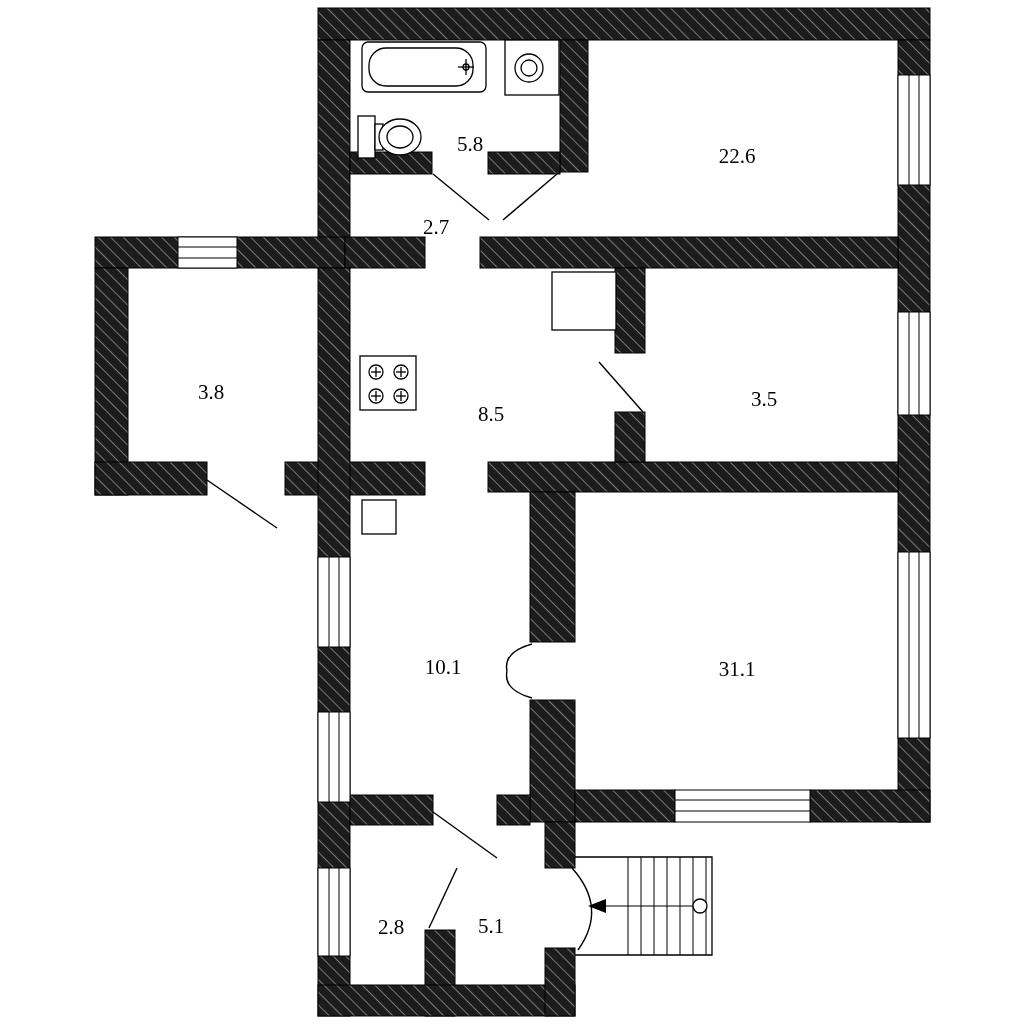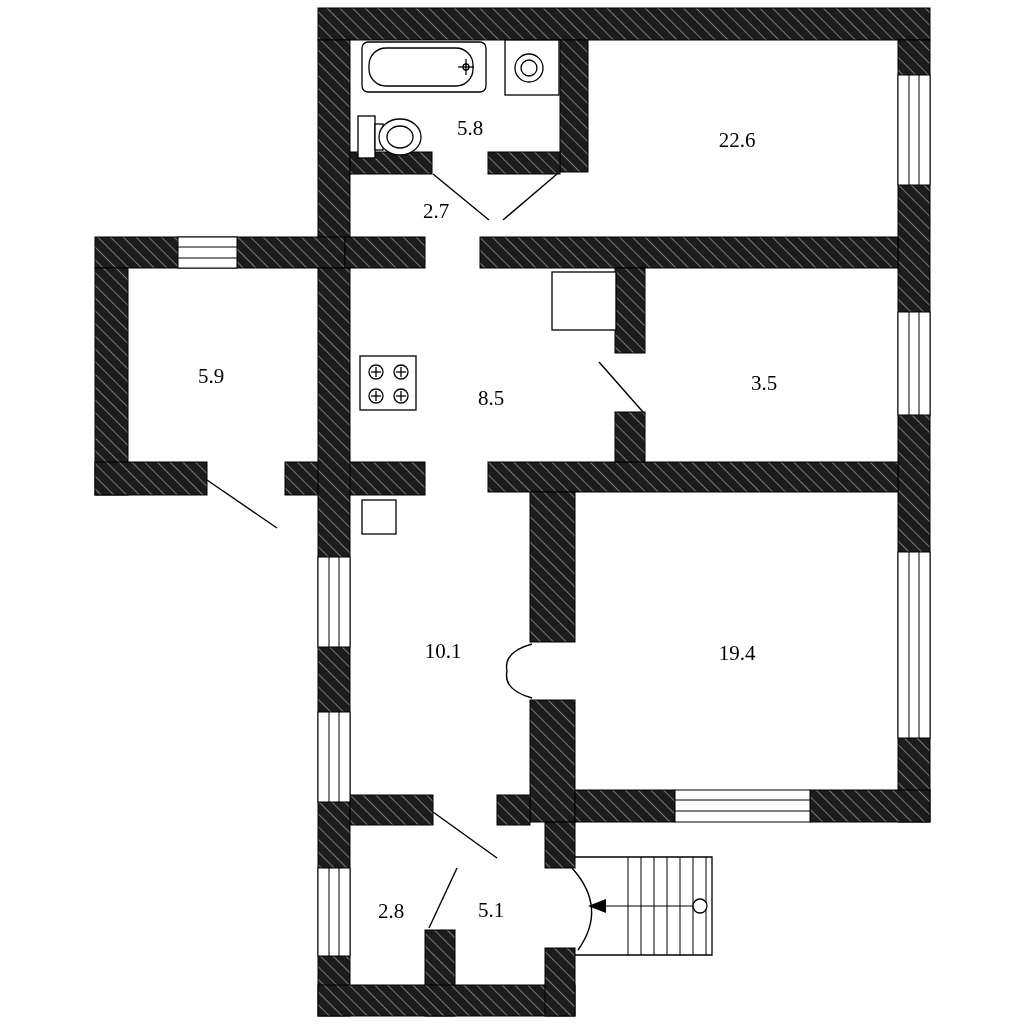--- a/index.html
+++ b/index.html
@@ -17,20 +17,21 @@
   .leaf{stroke:#000;stroke-width:1.4;fill:none;}
   .fx{fill:#ffffff;stroke:#000;stroke-width:1.3;}
   .fxline{stroke:#000;stroke-width:1.3;fill:none;}
   .tread{stroke:#000;stroke-width:1;}
   .room-label{
     position:absolute;
     transform:translate(-50%,-50%);
     font-size:21px;
     color:#000;
     white-space:nowrap;
+    margin-top:16px;
   }
 </style>
 </head>
 <body>
 
 <div class="canvas">
 
   <svg class="plan-svg" width="1024" height="1024" viewBox="0 0 1024 1024">
     <defs>
       <pattern id="hatch" patternUnits="userSpaceOnUse" width="9" height="9" patternTransform="rotate(-45)">
@@ -180,21 +181,21 @@
         <line class="tread" x1="700" y1="906" x2="598" y2="906"></line>
         <polygon points="588,906 606,899 606,913" fill="#000000"></polygon>
         <circle cx="700" cy="906" r="7" fill="#ffffff" stroke="#000000" stroke-width="1.3"></circle>
       </g>
     </g>
   </svg>
 
   <div class="room-label" style="left:470px;top:128px">5.8</div>
   <div class="room-label" style="left:737px;top:140px">22.6</div>
   <div class="room-label" style="left:436px;top:211px">2.7</div>
-  <div class="room-label" style="left:211px;top:376px">5.9</div>
+  <div class="room-label" style="left:211px;top:376px">3.8</div>
   <div class="room-label" style="left:491px;top:398px">8.5</div>
   <div class="room-label" style="left:764px;top:383px">3.5</div>
   <div class="room-label" style="left:443px;top:651px">10.1</div>
-  <div class="room-label" style="left:737px;top:653px">19.4</div>
+  <div class="room-label" style="left:737px;top:653px">31.1</div>
   <div class="room-label" style="left:391px;top:911px">2.8</div>
   <div class="room-label" style="left:491px;top:910px">5.1</div>
 
 </div>
 
 </body></html>

